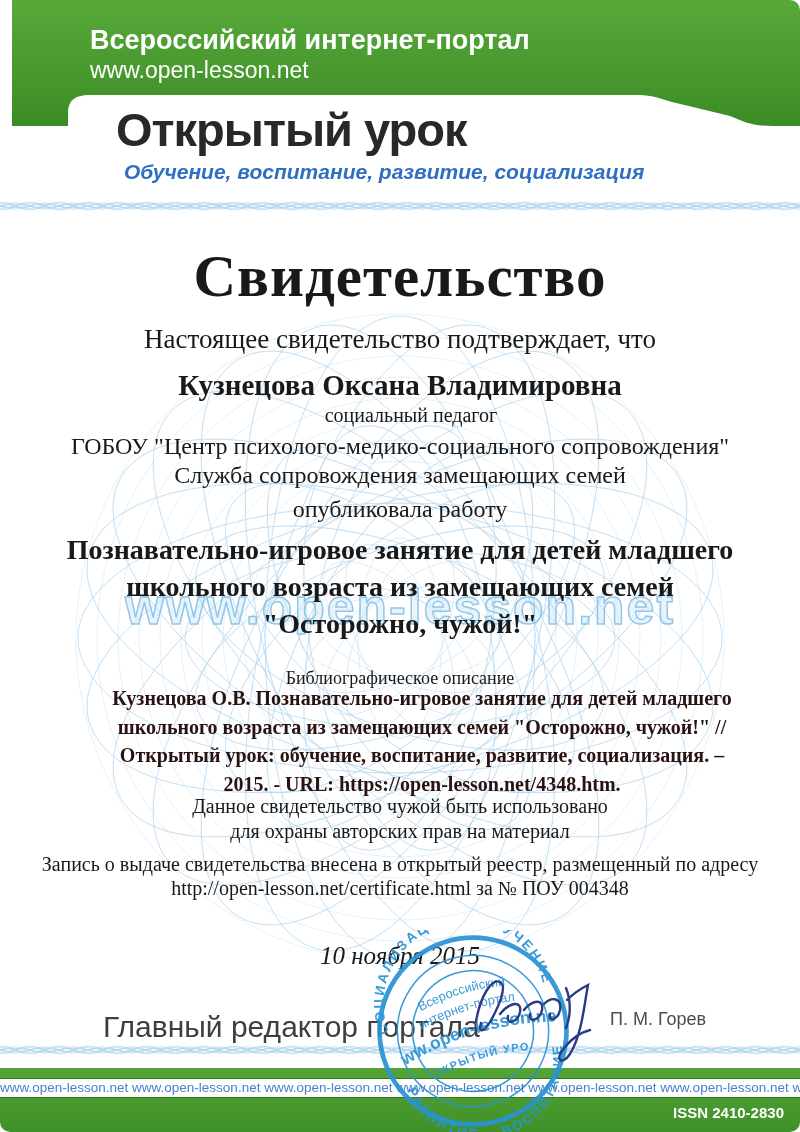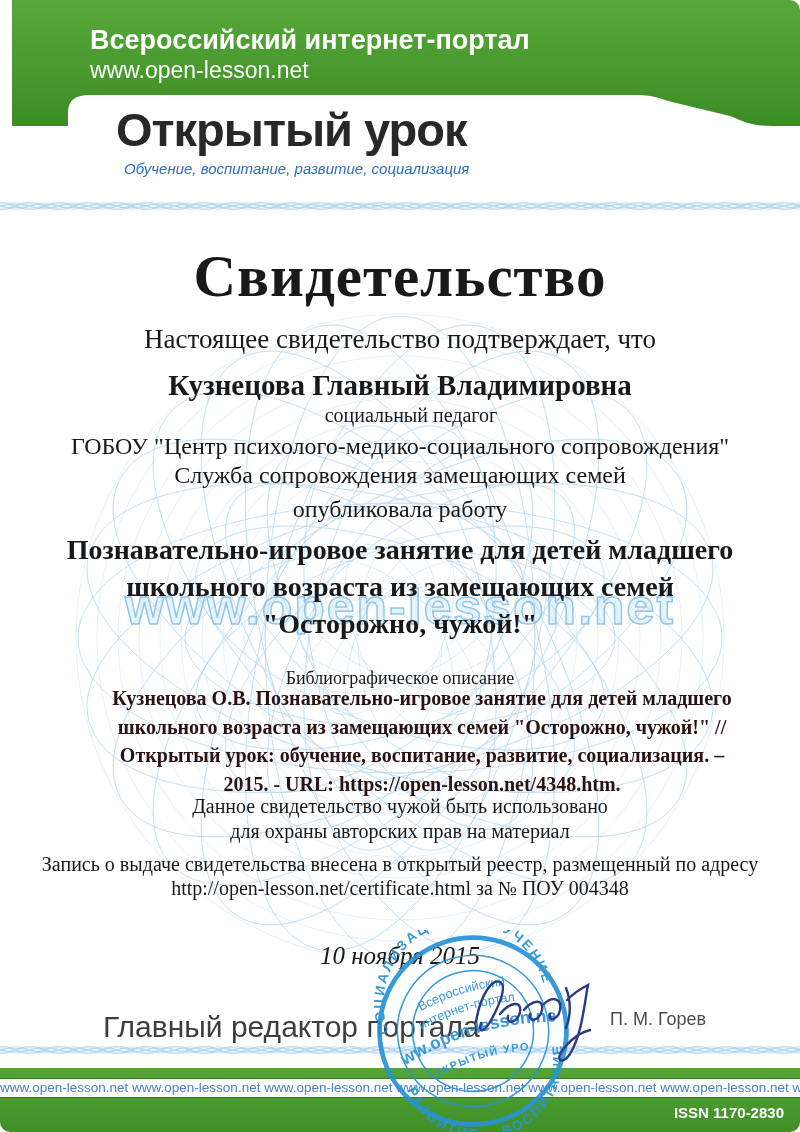--- a/index.html
+++ b/index.html
@@ -15,22 +15,22 @@
   .watermark{position:absolute;left:0;right:0;top:578px;z-index:2;text-align:center;
       font-size:50px;font-weight:bold;letter-spacing:2px;
       color:rgba(195,227,246,.38);-webkit-text-stroke:1.5px rgba(122,186,228,.8);}
 
   
   .header{position:absolute;left:12px;top:0;width:800px;height:200px;z-index:5;}
   .portal-label{position:absolute;left:78px;top:25px;color:#fff;font-size:27px;font-weight:bold;}
   .portal-url{position:absolute;left:78px;top:57px;color:#fff;font-size:23px;}
   .site-title{position:absolute;left:104px;top:102px;color:#282828;font-size:47px;
       font-weight:600;letter-spacing:-1px;}
-  .site-subtitle{position:absolute;left:112px;top:160px;color:#2e6fc3;font-size:15px;
-      font-style:italic;font-weight:normal;}
+  .site-subtitle{position:absolute;left:112px;top:160px;color:#2e6fc3;font-size:21px;
+      font-style:italic;font-weight:bold;}
 
   
   .ser{font-family:"Liberation Serif","DejaVu Serif",serif;}
   .cblock{position:absolute;left:0;right:0;text-align:center;color:#191919;z-index:3;}
   .title{top:242px;font-size:59px;font-weight:bold;letter-spacing:1px;}
   .intro{top:324px;font-size:27px;}
   .name{top:369px;font-size:29px;font-weight:bold;}
   .role{top:404px;font-size:20px;padding-left:22px;}
   .org{top:432px;font-size:24px;line-height:1.2;}
   .org-inner{display:inline-block;max-width:680px;}
@@ -163,21 +163,21 @@
                C62,95 56,101 56,114 V126 H0 Z" fill="url(#hg)"></path>
     </svg>
     <div class="portal-label">Всероссийский интернет-портал</div>
     <div class="portal-url">www.open-lesson.net</div>
     <div class="site-title">Открытый урок</div>
     <div class="site-subtitle">Обучение, воспитание, развитие, социализация</div>
   </div>
 
   <div class="cblock ser intro">Настоящее свидетельство подтверждает, что</div>
   <div class="cblock ser title">Свидетельство</div>
-  <div class="cblock ser name">Кузнецова Главный Владимировна</div>
+  <div class="cblock ser name">Кузнецова Оксана Владимировна</div>
   <div class="cblock ser role">социальный педагог</div>
   <div class="cblock ser org">
     <span class="org-inner">ГОБОУ "Центр психолого-медико-социального сопровождения" Служба сопровождения замещающих семей</span>
   </div>
   <div class="cblock ser action">опубликовала работу</div>
   <div class="cblock ser work">
     <span class="work-inner">Познавательно-игровое занятие для детей младшего школьного возраста из замещающих семей "Осторожно, чужой!"</span>
   </div>
   <div class="cblock ser bib-label">Библиографическое описание</div>
   <div class="cblock ser bib">
@@ -234,16 +234,16 @@
       <path d="M32,54 C42,42 54,40 52,52 C50,62 38,66 40,56"></path>
       <path d="M56,50 C64,40 76,38 74,50 C72,60 60,64 62,54"></path>
       <path d="M76,44 C84,36 94,38 92,50 C90,60 80,62 82,54"></path>
       <path d="M98,28 C103,40 103,56 98,68"></path>
       <path d="M99,40 C107,32 114,28 120,25 C116,46 114,74 102,94 C94,106 86,100 96,88 C104,78 114,72 122,70"></path>
     </g>
   </svg>
 
   <div class="footer">
     <div class="url-strip">www.open-lesson.net www.open-lesson.net www.open-lesson.net www.open-lesson.net www.open-lesson.net www.open-lesson.net www.open-lesson.net www.open-lesson.net www.open-lesson.net</div>
-    <div class="issn">ISSN 1170-2830</div>
+    <div class="issn">ISSN 2410-2830</div>
   </div>
 
 </div>
 
 </body></html>

